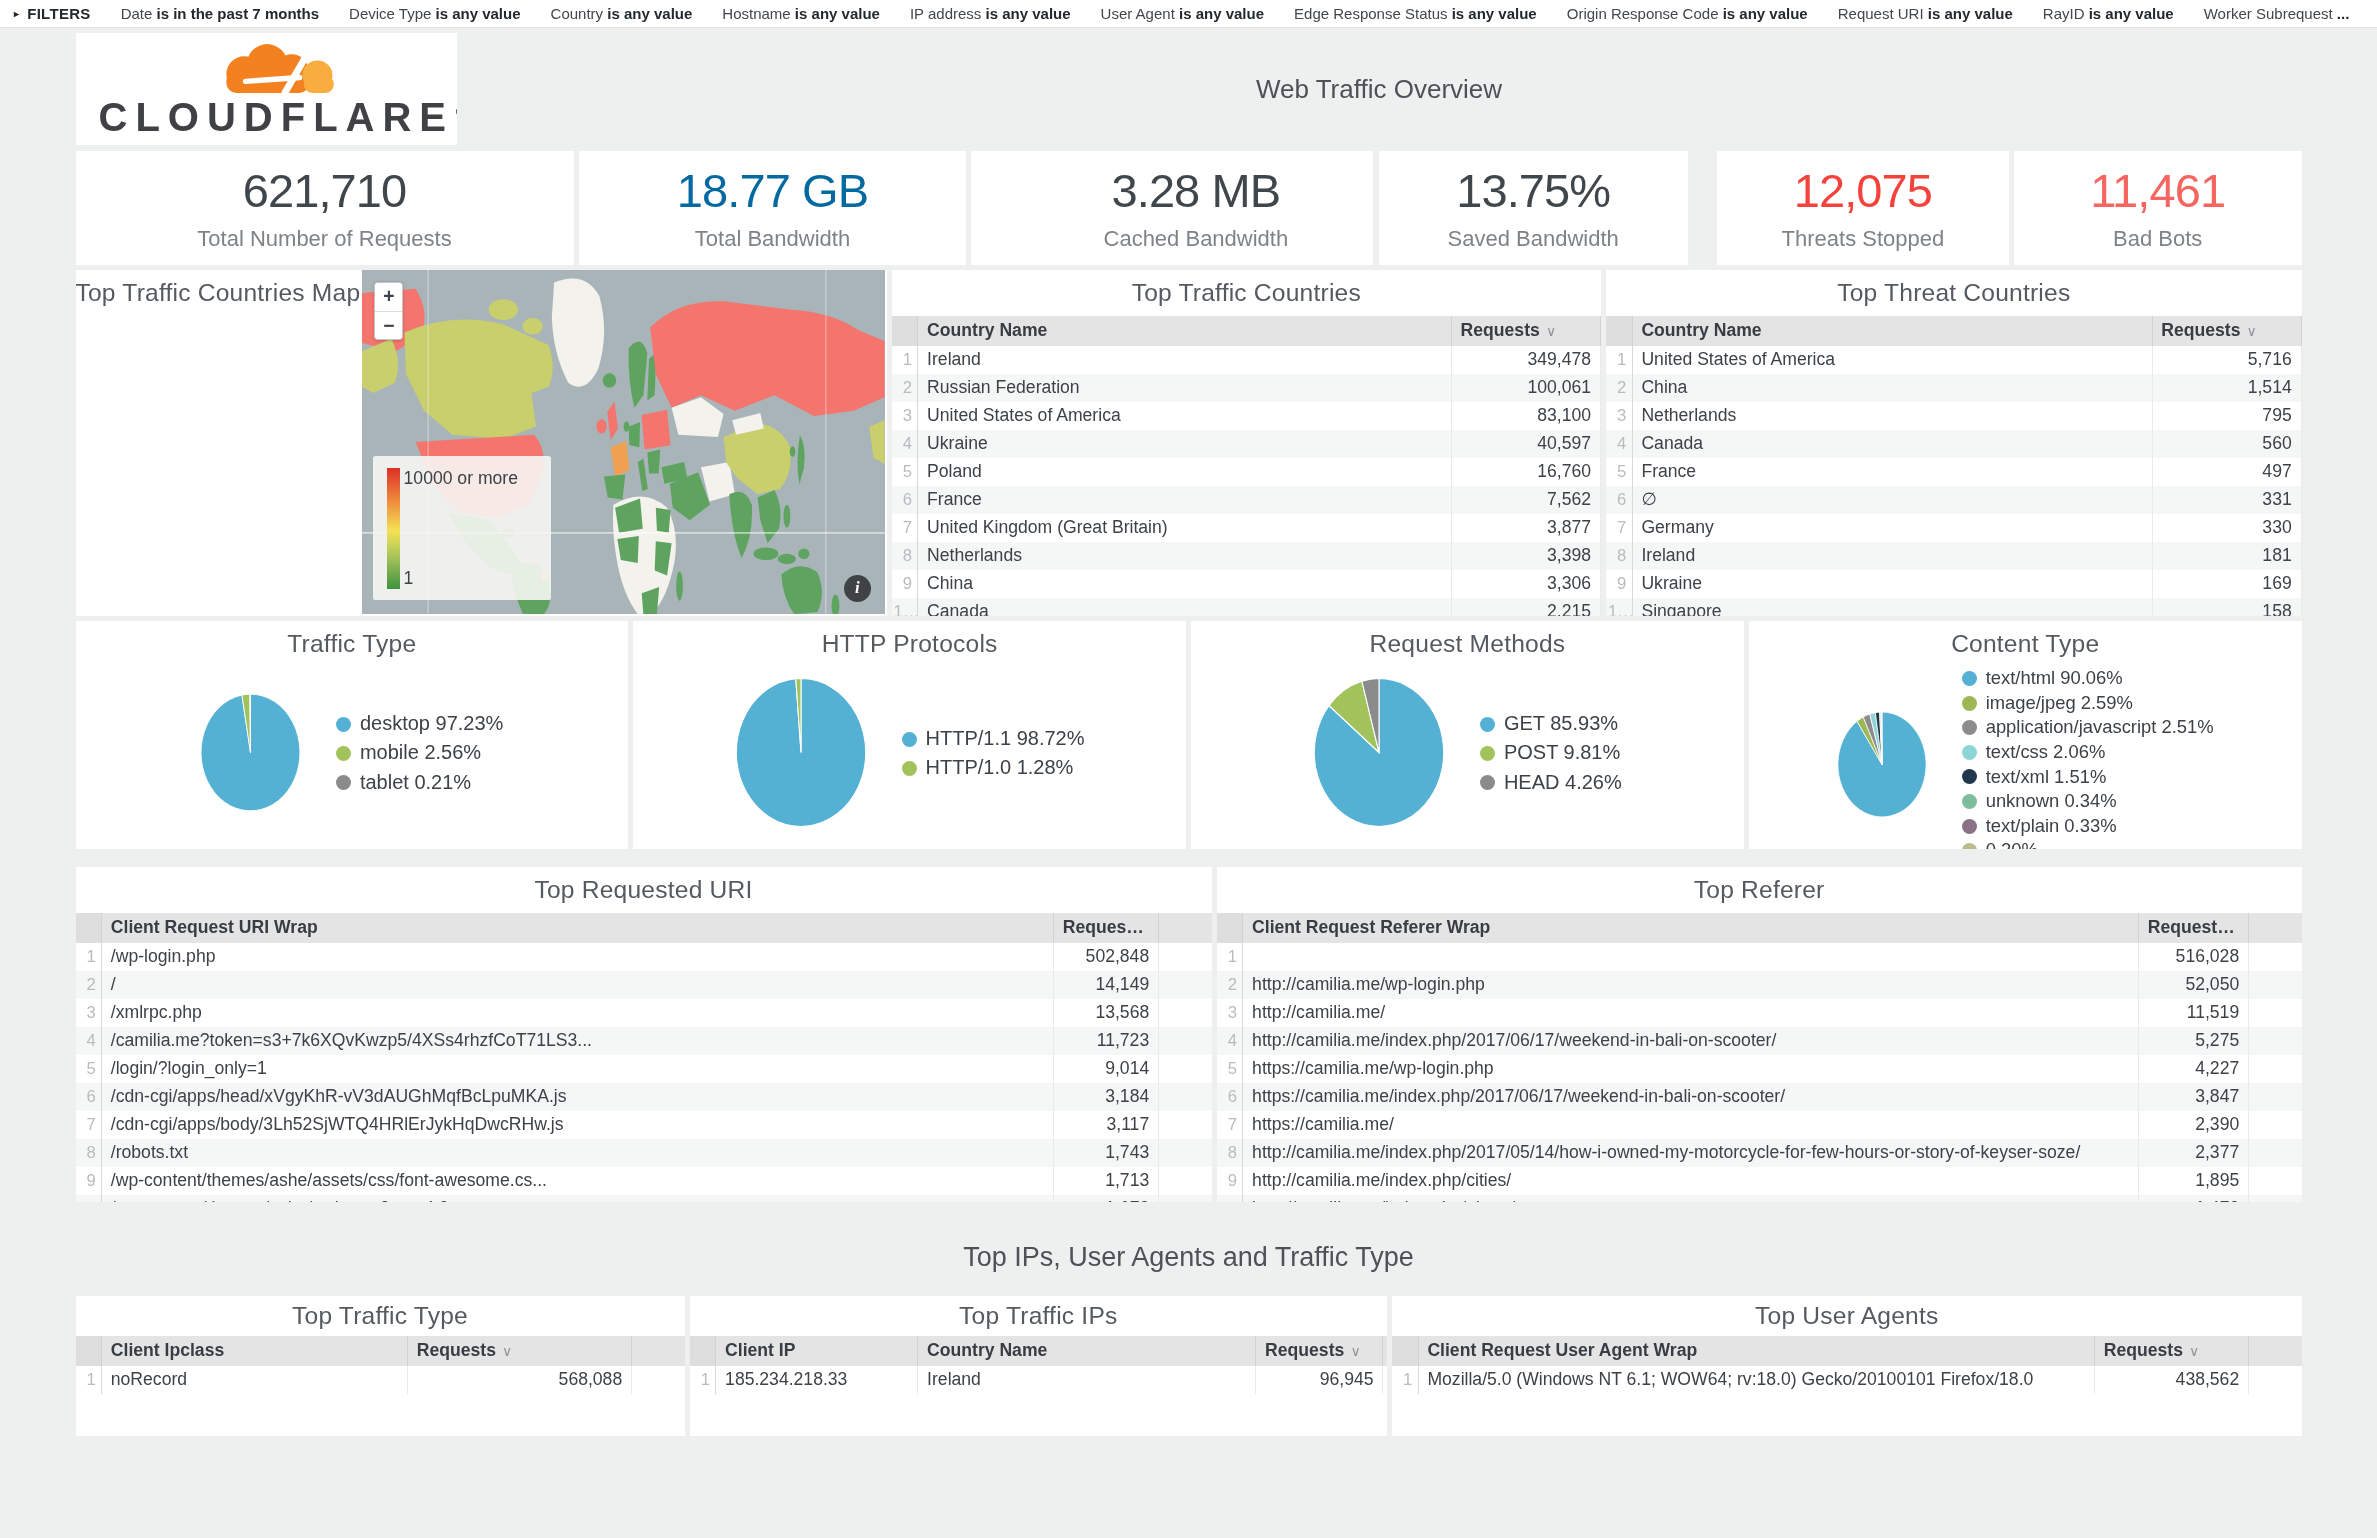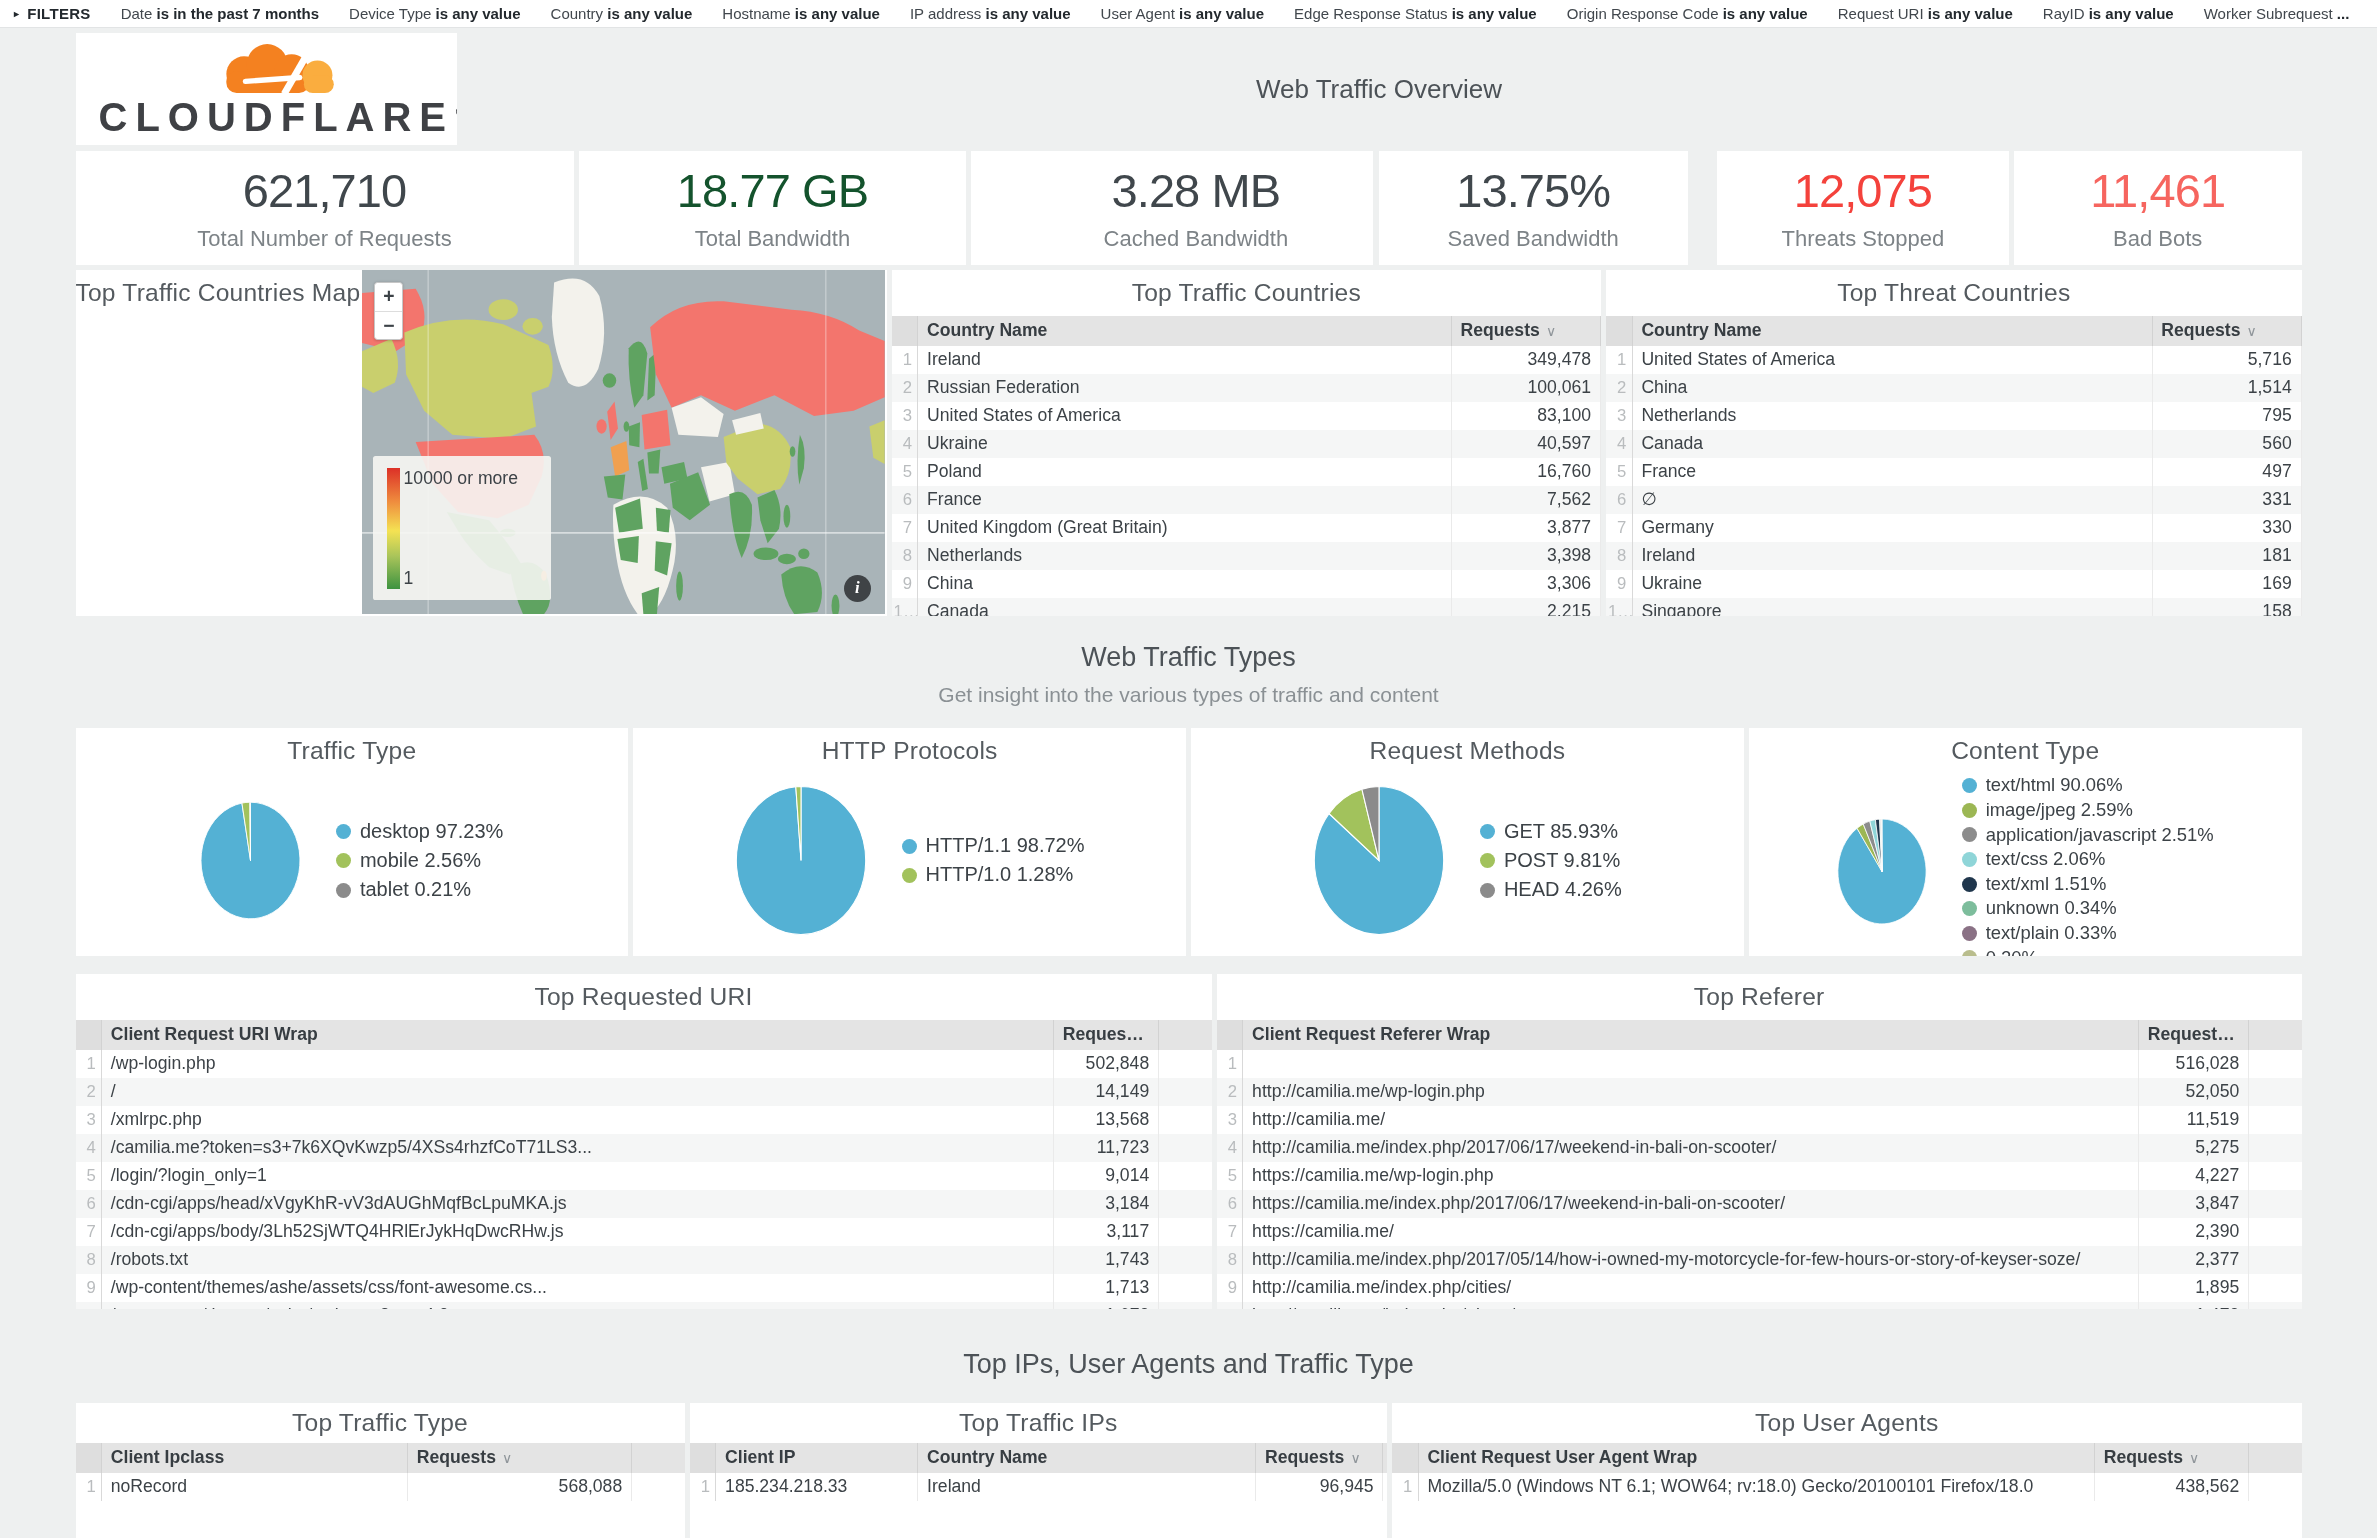--- a/index.html
+++ b/index.html
@@ -134,21 +134,21 @@
     </div>
     <div class="header-title">Web Traffic Overview</div>
   </div>
 
   <div class="kpi-row">
       <div class="kpi-card" style="width: 504px;">
         <div class="kpi-value" style="color: rgb(64, 71, 76);">621,710</div>
         <div class="kpi-label">Total Number of Requests</div>
       </div>
       <div class="kpi-card" style="width: 392px;">
-        <div class="kpi-value" style="color: #14532d;">18.77 GB</div>
+        <div class="kpi-value" style="color: #0369a1;">18.77 GB</div>
         <div class="kpi-label">Total Bandwidth</div>
       </div>
       <div class="kpi-card" style="width: 406px; padding-left: 47px;">
         <div class="kpi-value" style="color: rgb(64, 71, 76);">3.28 MB</div>
         <div class="kpi-label">Cached Bandwidth</div>
       </div>
       <div class="kpi-card" style="width: 313px;">
         <div class="kpi-value" style="color: rgb(64, 71, 76);">13.75%</div>
         <div class="kpi-label">Saved Bandwidth</div>
       </div>
@@ -367,24 +367,20 @@
                 <td class="c-idx">10</td>
                 <td>Singapore</td>
                 <td class="num">158</td>
               </tr>
             </tbody>
           </table>
       </div>
     </div>
   </div>
 
-  <div class="section-head">
-    <div class="section-title">Web Traffic Types</div>
-    <div class="section-sub">Get insight into the various types of traffic and content</div>
-  </div>
 
   <div class="row-pies">
     <div class="card pie-card">
       <div class="card-title">Traffic Type</div>
       <div class="pie-body">
         <svg width="101" height="119" viewBox="0 0 100 100" preserveAspectRatio="none">
             <path d="M50,50 L50.00,1.00 A49,49 0 1 1 41.51,1.74 Z" fill="#54b1d4" stroke="#ffffff" stroke-width="0.8"></path>
             <path d="M50,50 L41.51,1.74 A49,49 0 0 1 49.35,1.00 Z" fill="#a2c25c" stroke="#ffffff" stroke-width="0.8"></path>
             <path d="M50,50 L49.35,1.00 A49,49 0 0 1 50.00,1.00 Z" fill="#8b8b8b" stroke="#ffffff" stroke-width="0.8"></path>
           </svg>

